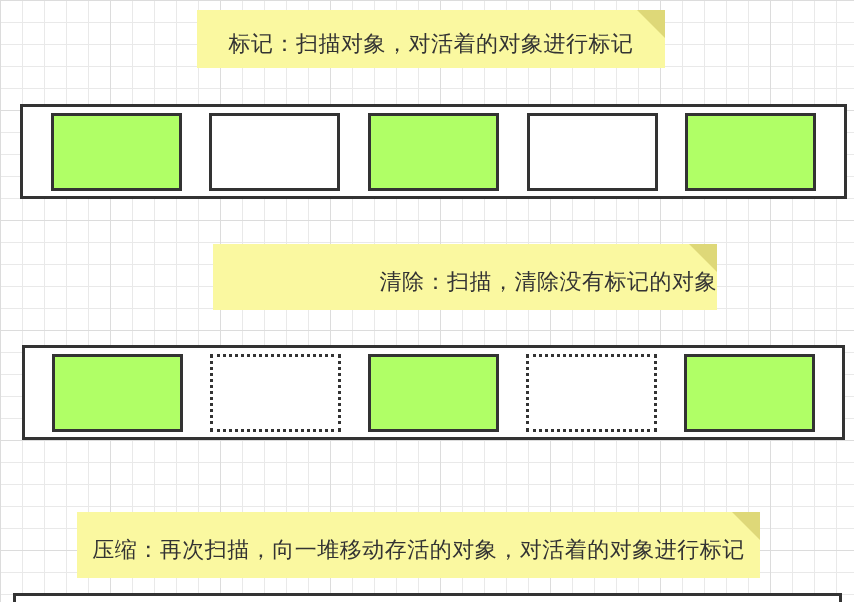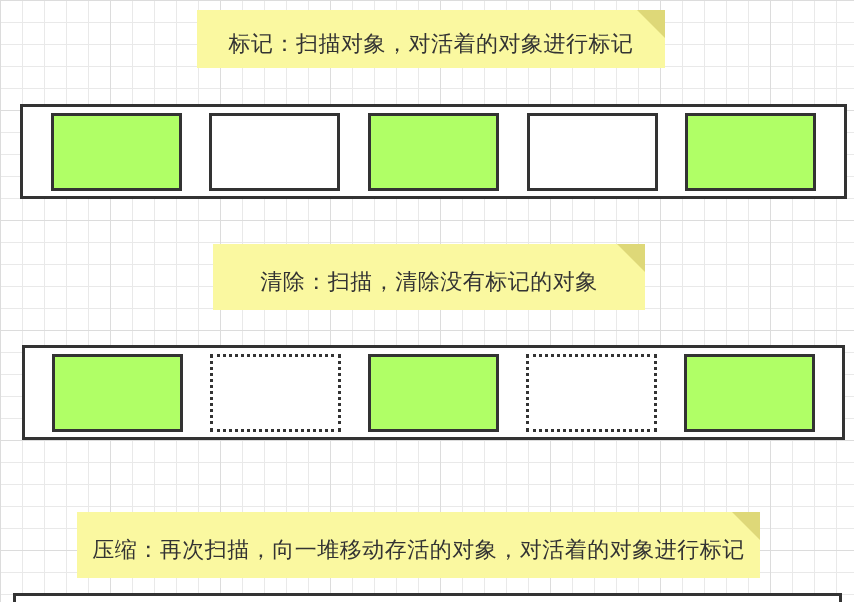--- a/index.html
+++ b/index.html
@@ -24,21 +24,21 @@
     display:flex;align-items:center;justify-content:center;
     font-size:22px;line-height:1;letter-spacing:0.5px;
     box-sizing:border-box;padding-top:10px;
   }
   .note .fold{
     position:absolute;top:0;right:0;width:28px;height:28px;
     background:var(--note-fold,#ded878);
     clip-path:polygon(0 0,100% 0,100% 100%);
   }
   #note-mark   {left:197px;top:10px; width:468px;height:58px;}
-  #note-sweep  {left:213px;top:244px;width:432px;height:66px;}
+  #note-sweep  {left:213px;top:244px;width:504px;height:66px;justify-content:flex-end;}
   #note-compact{left:77px; top:512px;width:683px;height:66px;}
 
   
   .mem-row{
     position:absolute;box-sizing:border-box;
     background:#ffffff;border:3px solid var(--border-dark,#333333);
     display:flex;justify-content:space-evenly;align-items:center;
   }
   #row-after-mark {left:20px;top:104px;width:827px;height:95px;}
   #row-after-sweep{left:22px;top:345px;width:823px;height:95px;}

